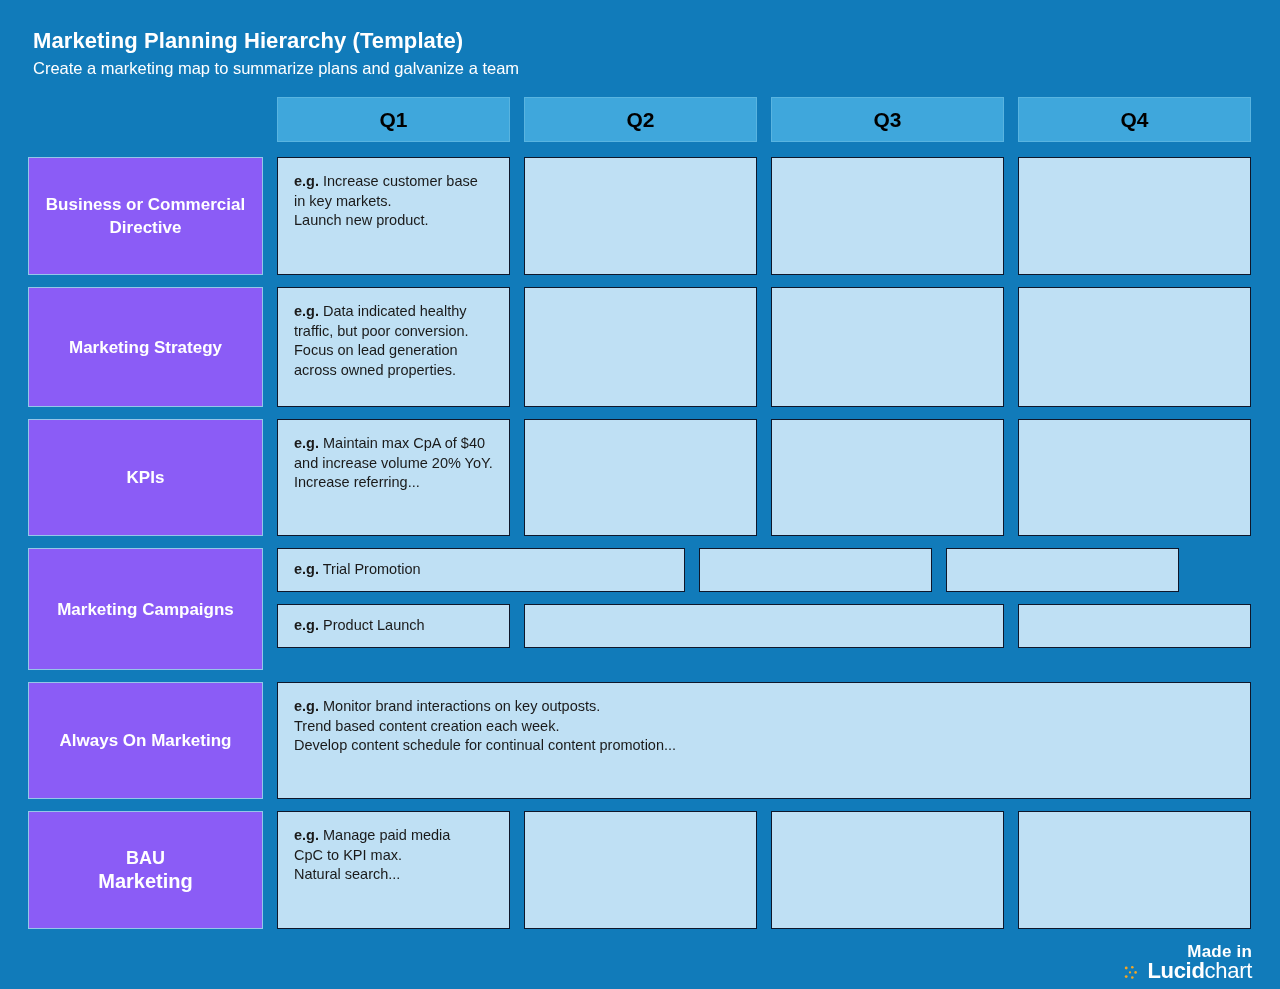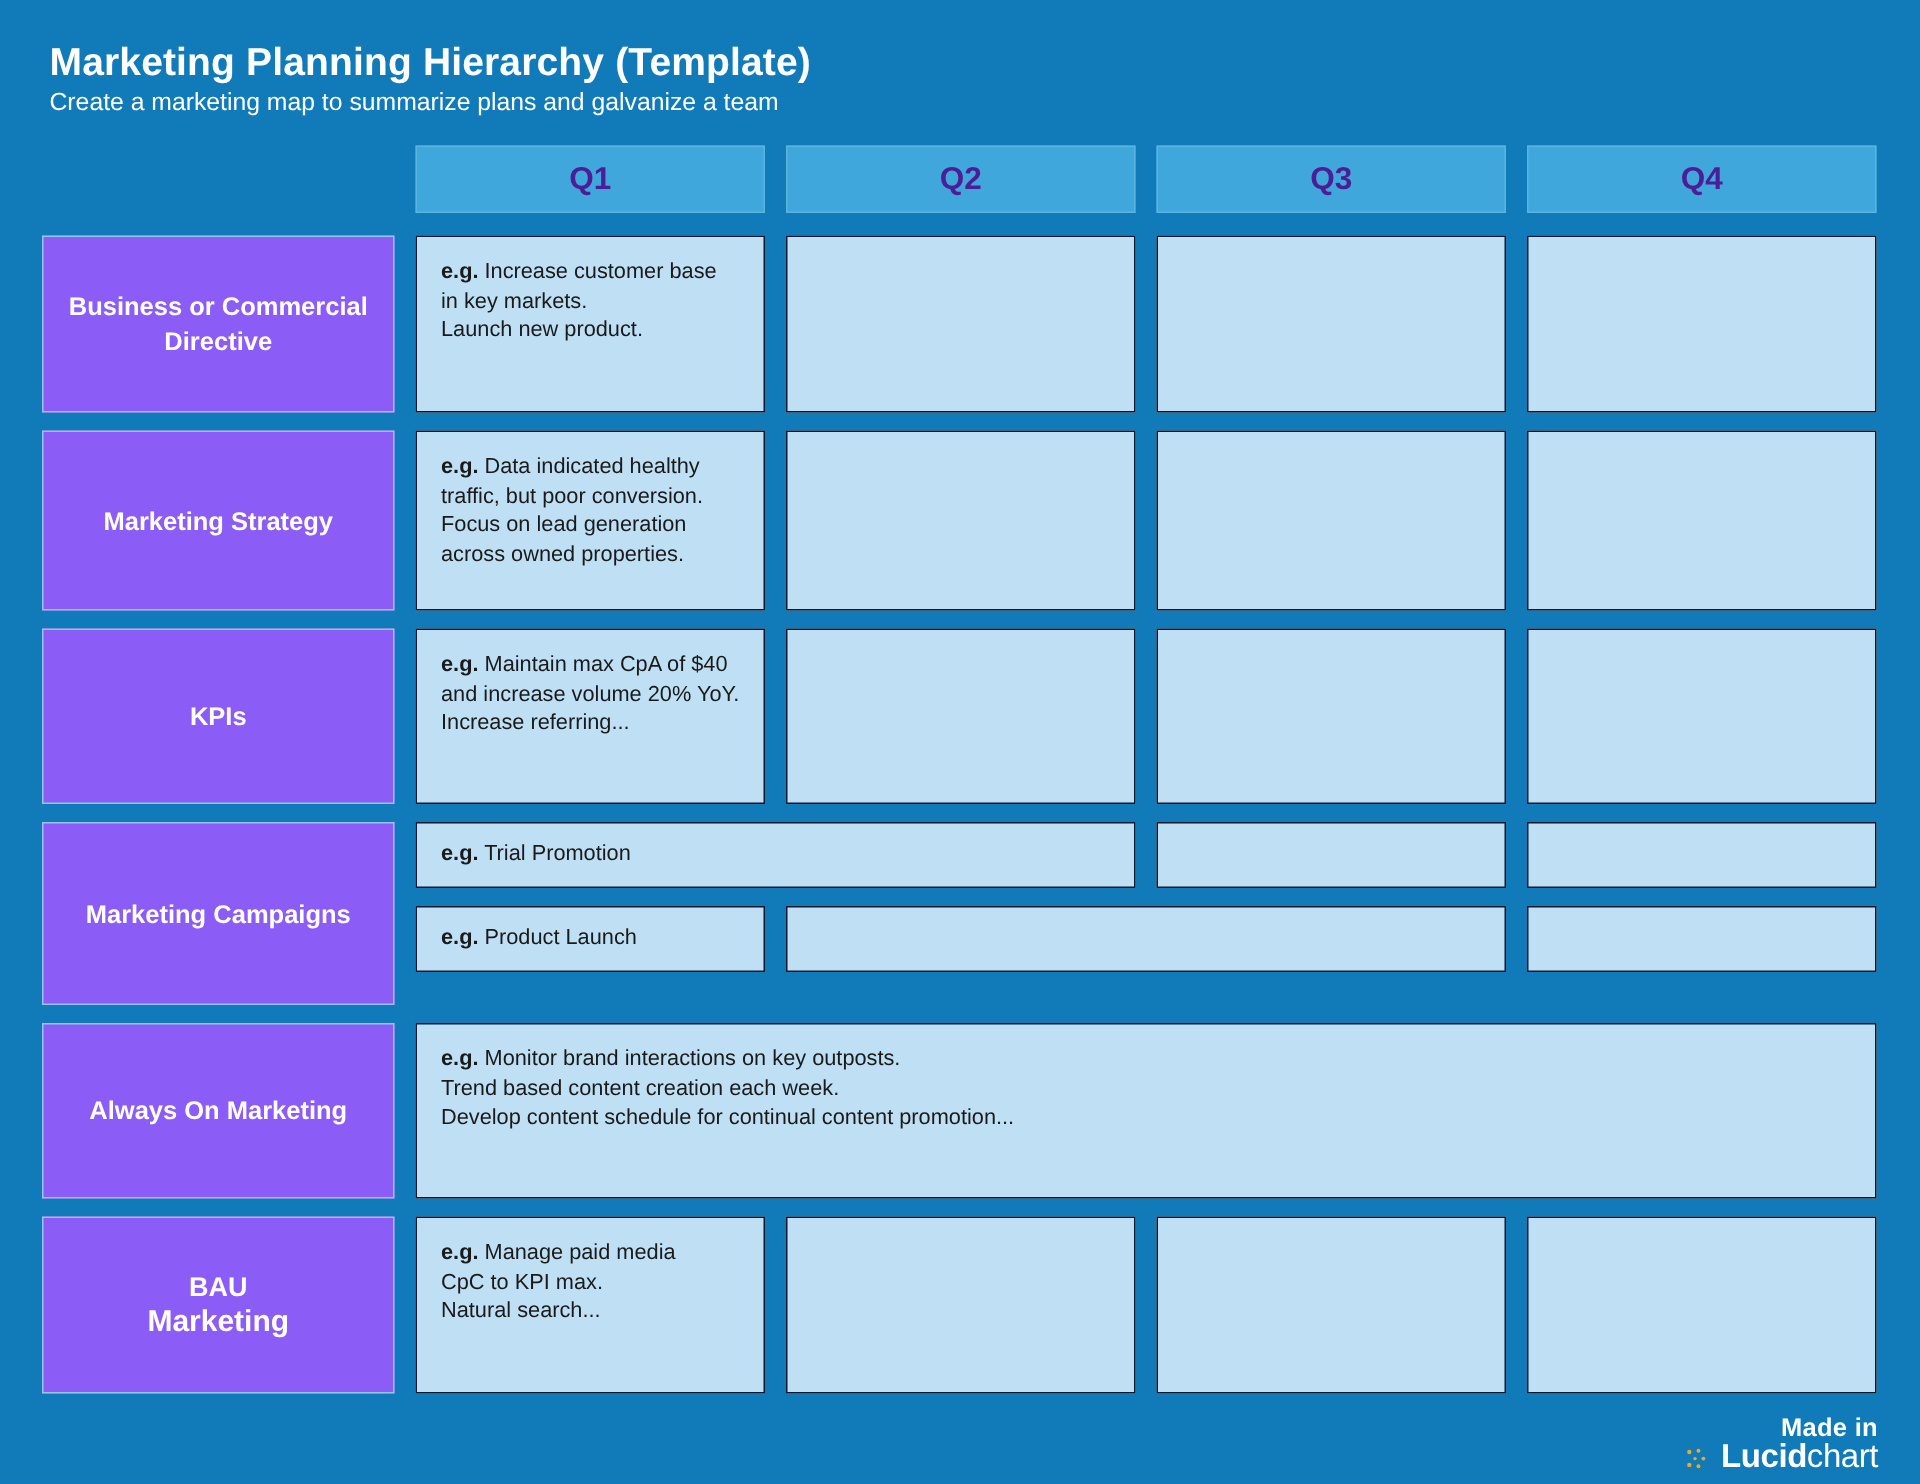--- a/index.html
+++ b/index.html
@@ -17,21 +17,21 @@
 
   
   #header {
     position: absolute;
     left: 33px;
     top: 28px;
     width: 900px;
   }
   #doc-title {
     color: #ffffff;
-    font-size: 26px;
+    font-size: 22px;
     font-weight: bold;
     letter-spacing: 0.1px;
     line-height: 26px;
     margin: 0;
   }
   #doc-subtitle {
     color: #ffffff;
     font-size: 16.5px;
     font-weight: normal;
     line-height: 20px;
@@ -69,21 +69,21 @@
 
   
   #quarters-row {
     height: 45px;
     margin-bottom: 15px;
   }
   .q-head {
     background: #3FA7DC;
     border: 1px solid #59b4e0;
     box-sizing: border-box;
-    color: #4c1d95;
+    color: #000000;
     font-size: 21px;
     font-weight: bold;
     display: flex;
     align-items: center;
     justify-content: center;
     height: 45px;
   }
   #quarters-spacer {
     width: 277px;
     flex: none;
@@ -153,21 +153,21 @@
   .sub-row {
     display: flex;
     align-items: stretch;
   }
   .sub-row.top { height: 44px; margin-bottom: 12px; }
   .sub-row.bot { height: 44px; }
   .sub-row .cell {
     padding: 11px 16px 0 16px;
     line-height: 19px;
   }
-  .span-2 { width: 480px; flex: none; }
+  .span-2 { width: 408px; flex: none; }
   .span-q2q3 { width: 480px; flex: none; }
 
   
   .wide-cell {
     width: 974px;
     flex: none;
   }
 
   
   #lucid-footer {

